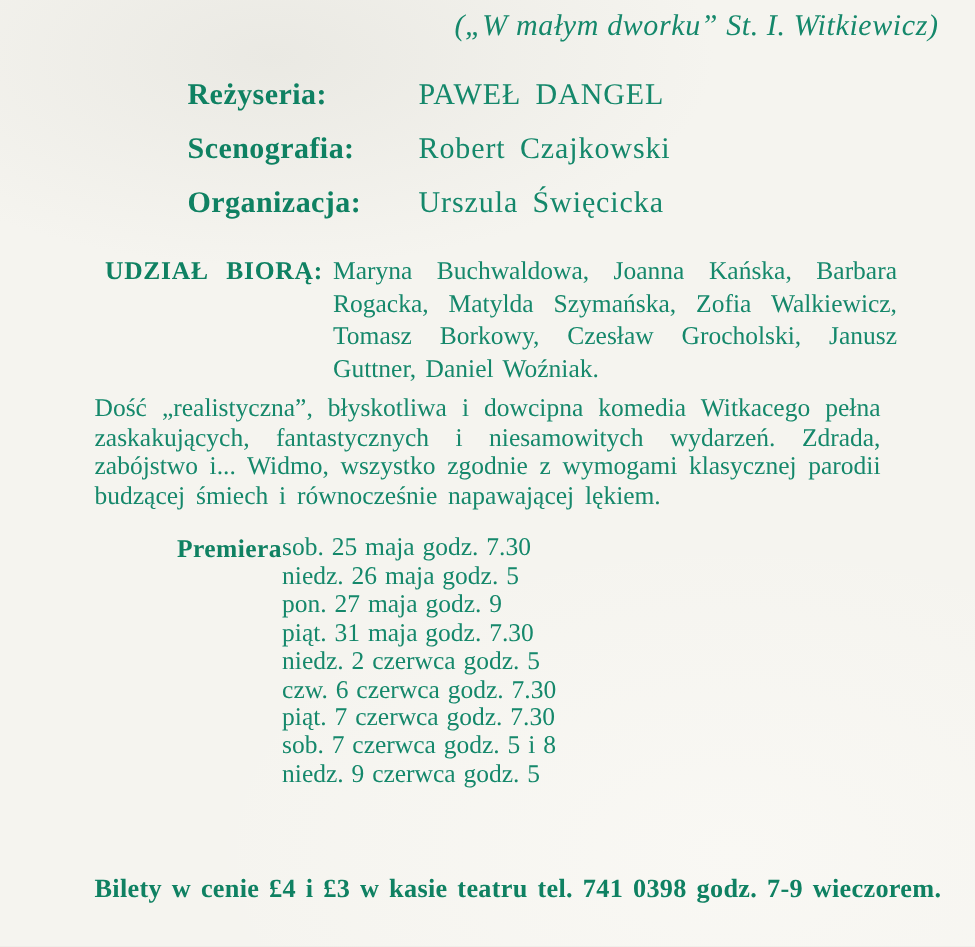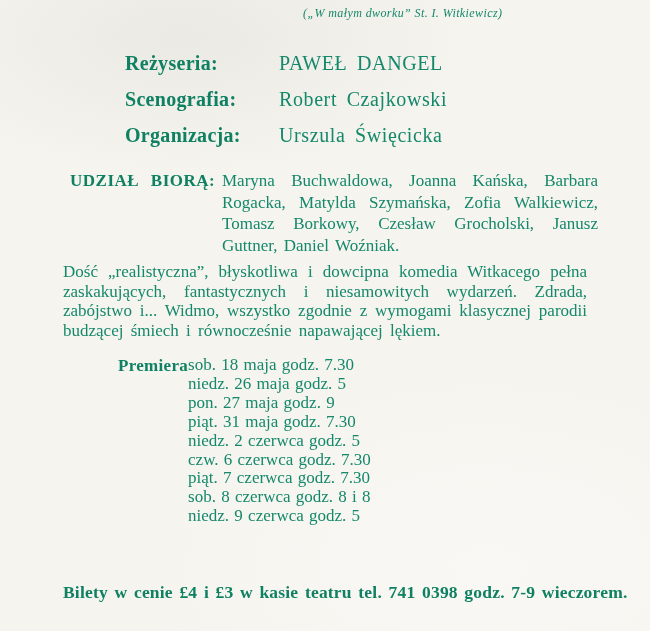--- a/index.html
+++ b/index.html
@@ -20,21 +20,21 @@
       #f5f4ef;
     color: #12886a;
     overflow: hidden;
   }
   
   .quote {
     position: absolute;
     left: 303px;
     top: 6px;
     font-style: italic;
-    font-size: 12px;
+    font-size: 20px;
     letter-spacing: 0.4px;
     color: #15886b;
     white-space: nowrap;
   }
   
   .credits {
     position: absolute;
     left: 125px;
     top: 52px;
   }
@@ -152,27 +152,27 @@
   <div class="cast">
     <span class="cast-label">UDZIAŁ BIORĄ:</span>
     <span class="cast-names">Maryna Buchwaldowa, Joanna Kańska, Barbara Rogacka, Matylda Szymańska, Zofia Walkiewicz, Tomasz Borkowy, Czesław Grocholski, Janusz Guttner, Daniel Woźniak.</span>
   </div>
 
   <div class="description">Dość „realistyczna”, błyskotliwa i dowcipna komedia Witkacego pełna zaskakujących, fantastycznych i niesamowitych wydarzeń. Zdrada, zabójstwo i... Widmo, wszystko zgodnie z wymogami klasycznej parodii budzącej śmiech i równocześnie napawającej lękiem.</div>
 
   <div class="premiere">
     <span class="premiere-label">Premiera</span>
     <div class="schedule">
-      <div class="schedule-item">sob. 18 maja godz. 7.30</div>
+      <div class="schedule-item">sob. 25 maja godz. 7.30</div>
       <div class="schedule-item">niedz. 26 maja godz. 5</div>
       <div class="schedule-item">pon. 27 maja godz. 9</div>
       <div class="schedule-item">piąt. 31 maja godz. 7.30</div>
       <div class="schedule-item">niedz. 2 czerwca godz. 5</div>
       <div class="schedule-item">czw. 6 czerwca godz. 7.30</div>
       <div class="schedule-item">piąt. 7 czerwca godz. 7.30</div>
-      <div class="schedule-item">sob. 8 czerwca godz. 8 i 8</div>
+      <div class="schedule-item">sob. 7 czerwca godz. 5 i 8</div>
       <div class="schedule-item">niedz. 9 czerwca godz. 5</div>
     </div>
   </div>
 
   <div class="tickets">Bilety w cenie £4 i £3 w kasie teatru tel. 741 0398 godz. 7-9 wieczorem.</div>
 
 </div>
 
 </body></html>

